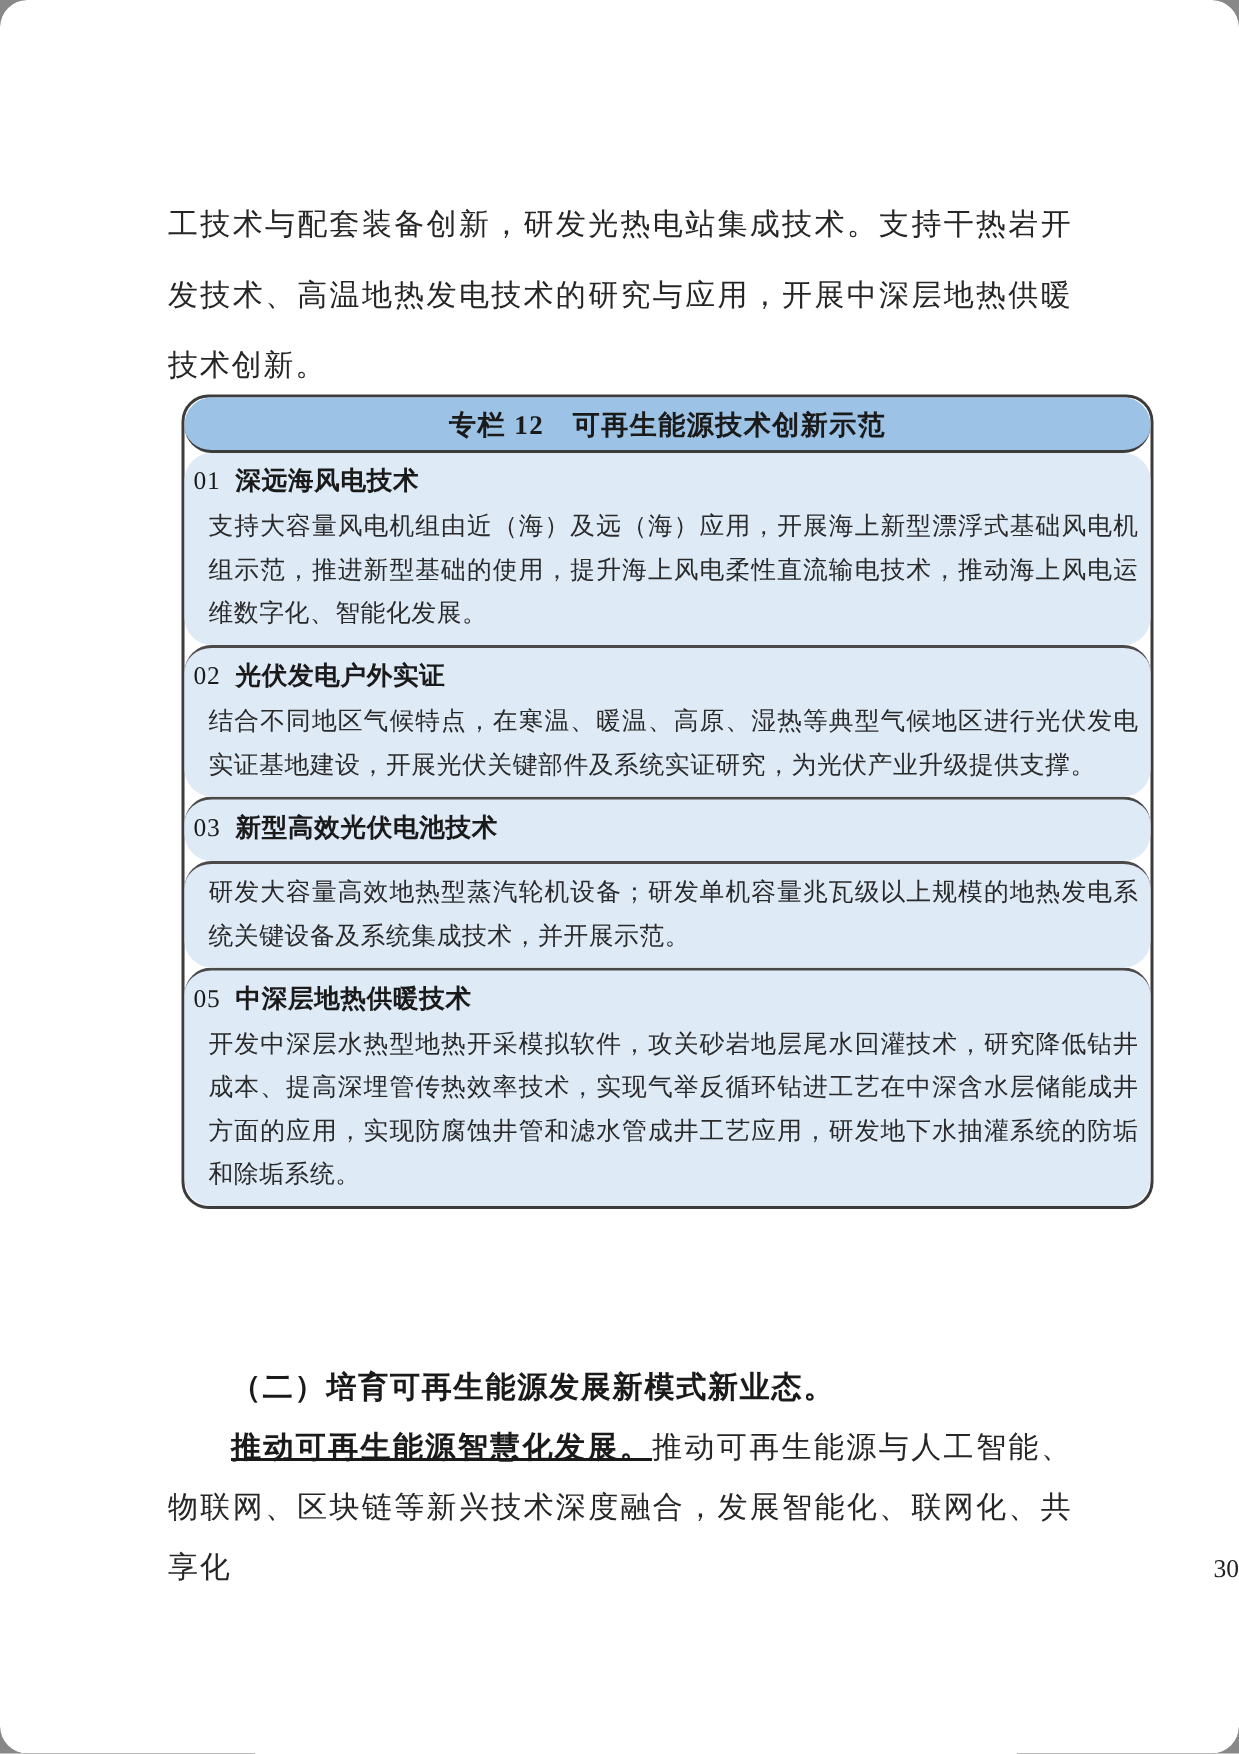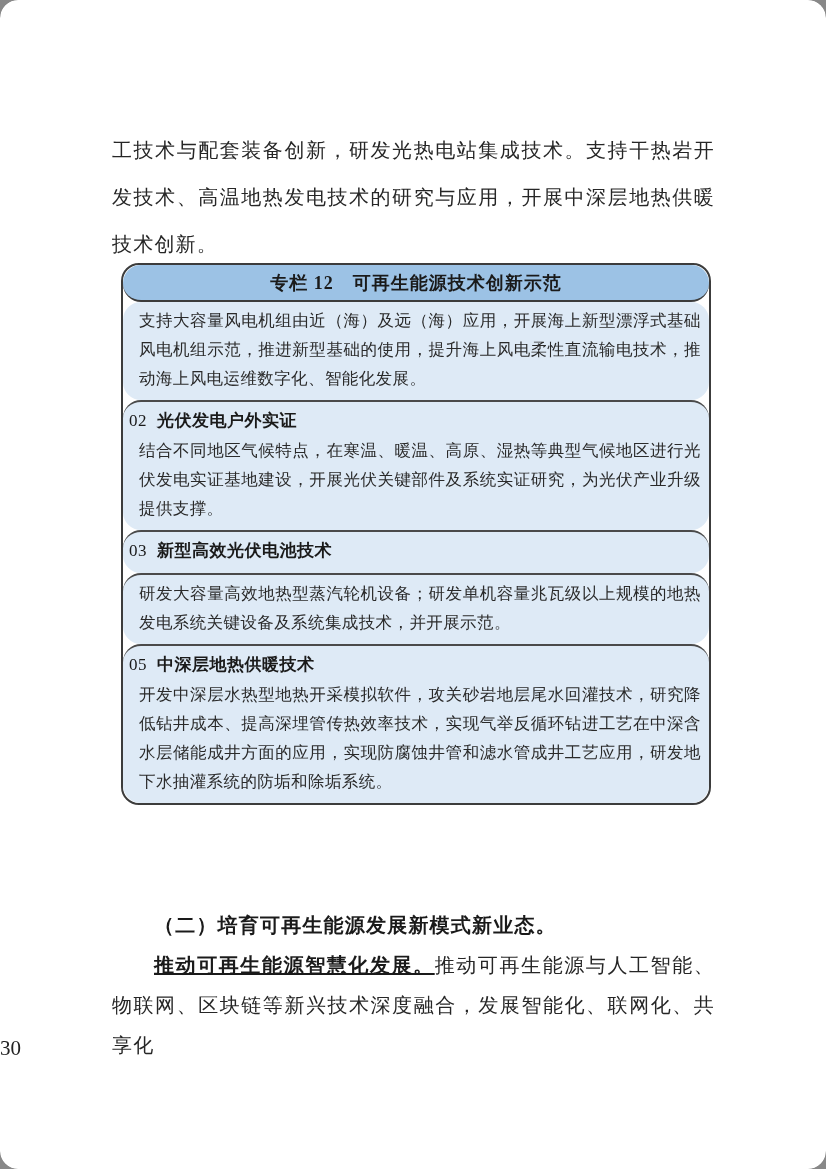--- a/index.html
+++ b/index.html
@@ -22,21 +22,21 @@
     font-size: 20px;
     line-height: 47px;
     letter-spacing: 1.2px;
     text-align: justify;
     color: #262626;
   }
   .callout-box {
     position: absolute;
     top: 263px;
     left: 121px;
-    width: 590px;
+    width: 648px;
     border: 2px solid #3c3c3c;
   }
   .box-header {
     background: #9CC2E5;
     height: 37px;
     line-height: 37px;
     text-align: center;
     font-size: 18px;
     font-weight: bold;
     color: #1a1a1a;
@@ -92,36 +92,39 @@
     letter-spacing: 1.2px;
     text-align: justify;
     color: #262626;
   }
   .body-para .lead { font-weight: bold; color: #1a1a1a; text-decoration: underline; }
   .page-number {
     position: absolute;
     top: 1036px;
     left: 0;
     width: 826px;
-    text-align: left;
-    font-size: 21px;
+    text-align: right;
+    font-size: 17px;
     color: #222;
   }
 </style>
 </head>
 <body>
 
 <div class="page">
 
   <p class="intro-para">工技术与配套装备创新，研发光热电站集成技术。支持干热岩开发技术、高温地热发电技术的研究与应用，开展中深层地热供暖技术创新。</p>
 
   <div class="callout-box">
     <div class="box-header">专栏 12　可再生能源技术创新示范</div>
 
     <div class="box-section">
+      <div class="sec-title">
+        <span class="sec-num">01</span><span class="sec-name">深远海风电技术</span>
+      </div>
       <div class="sec-body">支持大容量风电机组由近（海）及远（海）应用，开展海上新型漂浮式基础风电机组示范，推进新型基础的使用，提升海上风电柔性直流输电技术，推动海上风电运维数字化、智能化发展。</div>
     </div>
 
     <div class="box-section">
       <div class="sec-title">
         <span class="sec-num">02</span><span class="sec-name">光伏发电户外实证</span>
       </div>
       <div class="sec-body">结合不同地区气候特点，在寒温、暖温、高原、湿热等典型气候地区进行光伏发电实证基地建设，开展光伏关键部件及系统实证研究，为光伏产业升级提供支撑。</div>
     </div>
 

